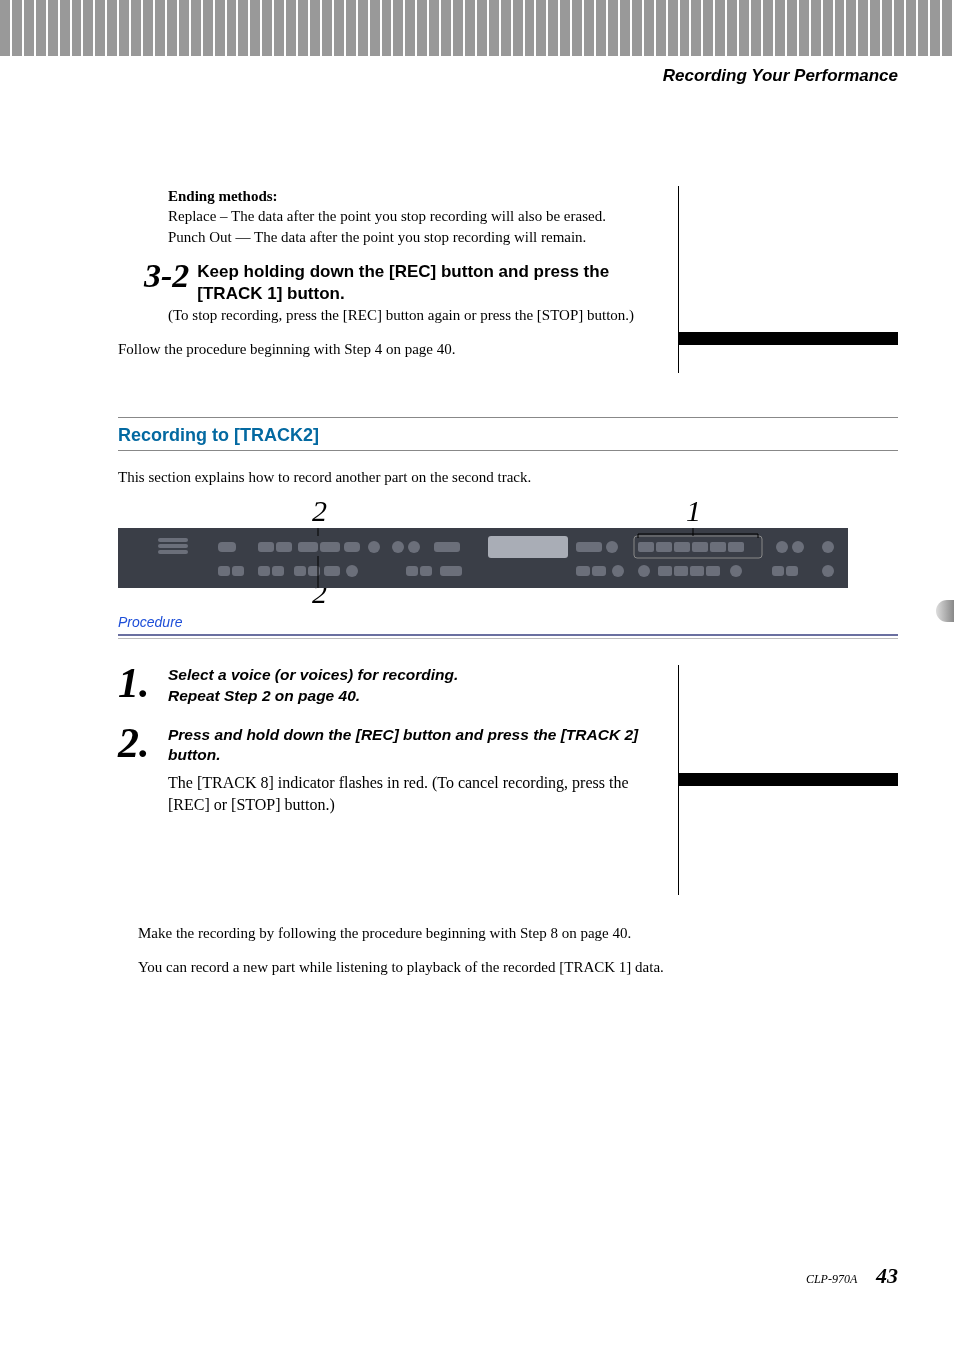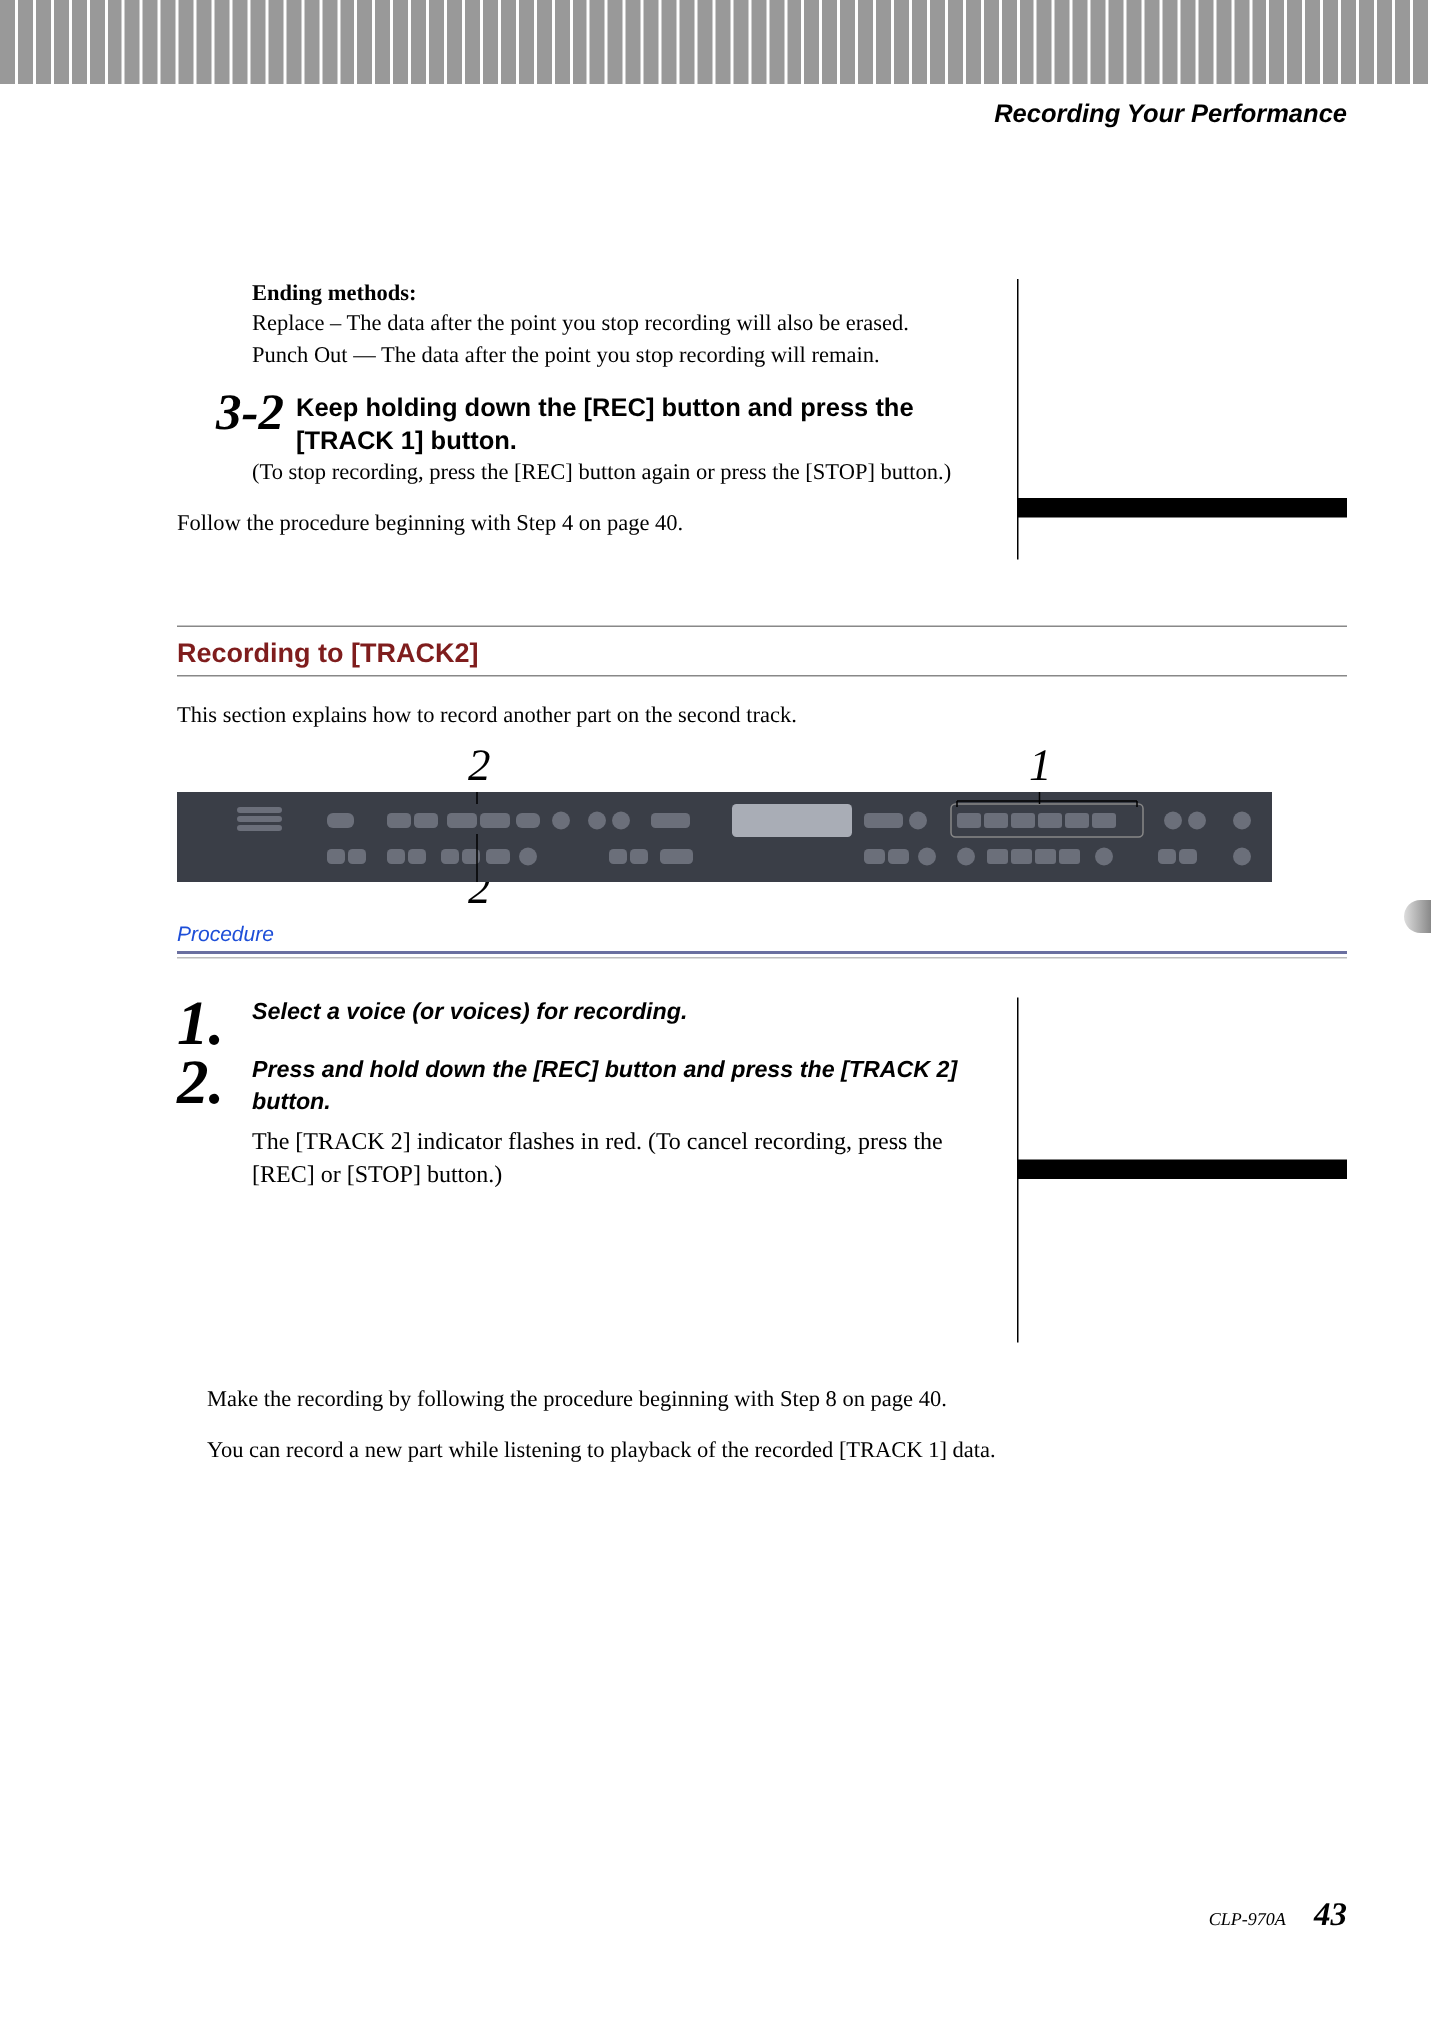--- a/index.html
+++ b/index.html
@@ -73,21 +73,21 @@
     margin-top: 44px;
   }
   .section-line-top {
     border-top: 1px solid #888;
     height: 4px;
   }
   .section-title {
     font-family: "Trebuchet MS", Arial, sans-serif;
     font-weight: bold;
     font-size: 18px;
-    color: #7f1d1d;
+    color: #0369a1;
     margin: 4px 0;
   }
   .section-line-bottom {
     border-top: 1px solid #888;
     margin-bottom: 16px;
   }
   .panel {
     margin: 16px 0 10px 0;
     position: relative;
     width: 730px;
@@ -364,27 +364,28 @@
 
     <div class="procedure">Procedure</div>
     <div class="proc-rule"></div>
 
     <div class="two-col">
       <div class="left-col">
         <div class="step-row">
           <div class="step-num">1.</div>
           <div class="step-body">
             <div class="step-sub">Select a voice (or voices) for recording.</div>
+            <div class="step-sub">Repeat Step 2 on page 40.</div>
           </div>
         </div>
         <div class="step-row">
           <div class="step-num">2.</div>
           <div class="step-body">
             <div class="step-sub">Press and hold down the [REC] button and press the [TRACK 2] button.</div>
-            <div class="step-detail">The [TRACK 2] indicator flashes in red. (To cancel recording, press the [REC] or [STOP] button.)</div>
+            <div class="step-detail">The [TRACK 8] indicator flashes in red. (To cancel recording, press the [REC] or [STOP] button.)</div>
           </div>
         </div>
       </div>
       <div class="right-col" style="position:relative; min-height:230px;">
         <div class="black-bar" style="position:absolute; left:-1px; top:108px;"></div>
       </div>
     </div>
 
     <div style="margin-top:28px; margin-left:20px;">
       <div class="para">Make the recording by following the procedure beginning with Step 8 on page 40.</div>

